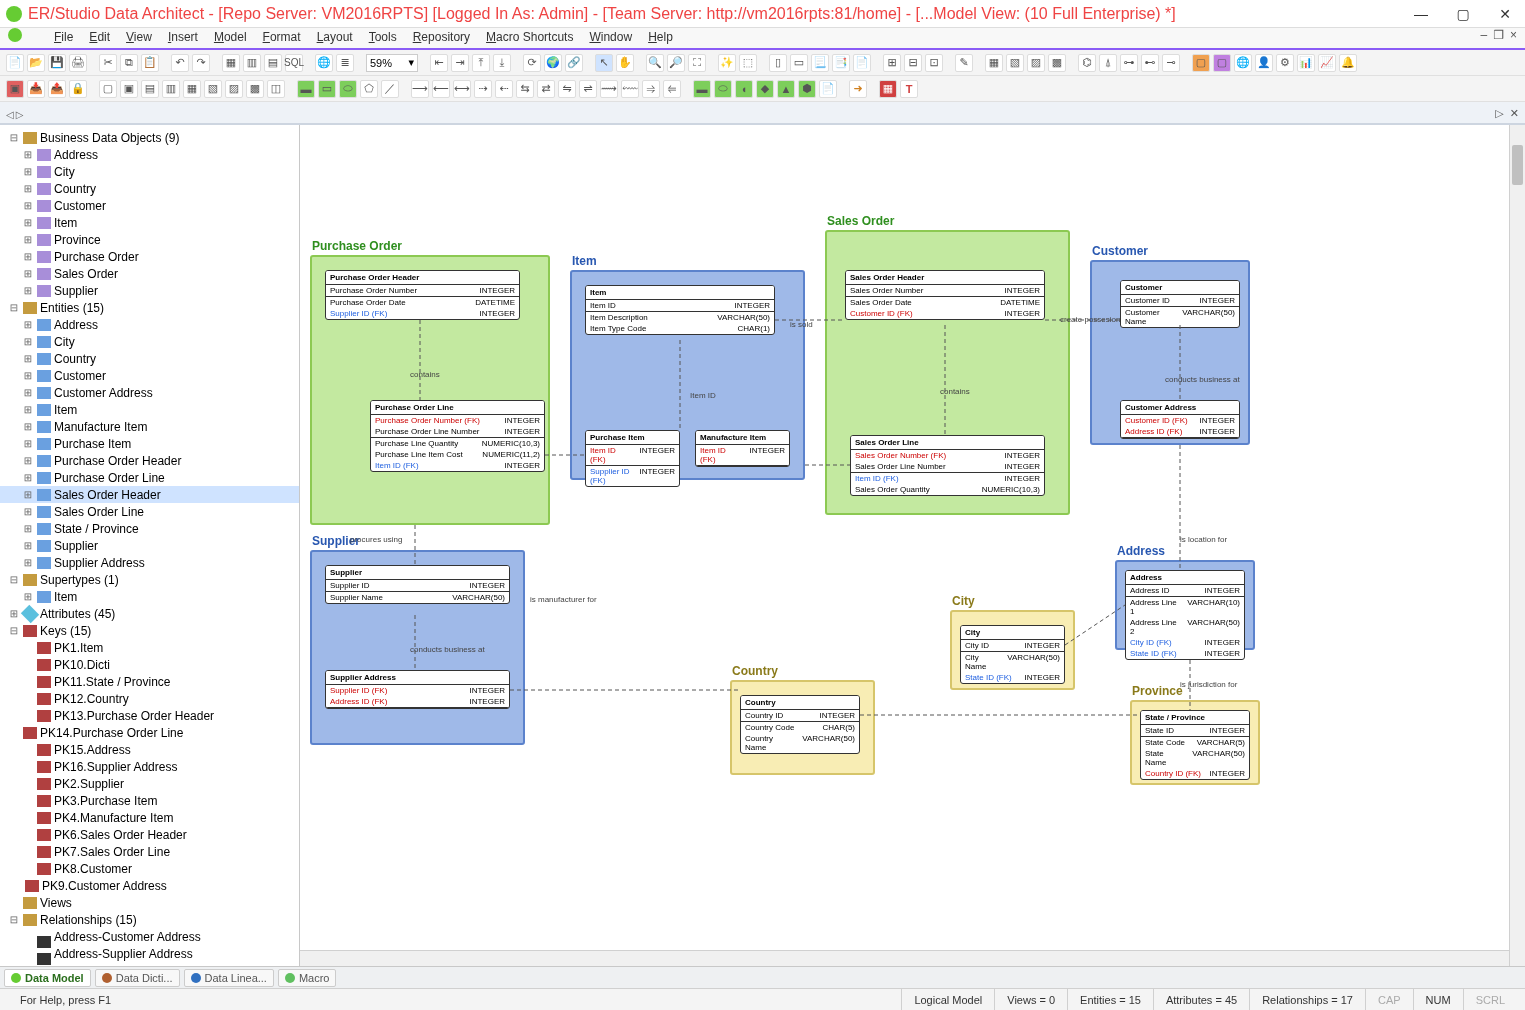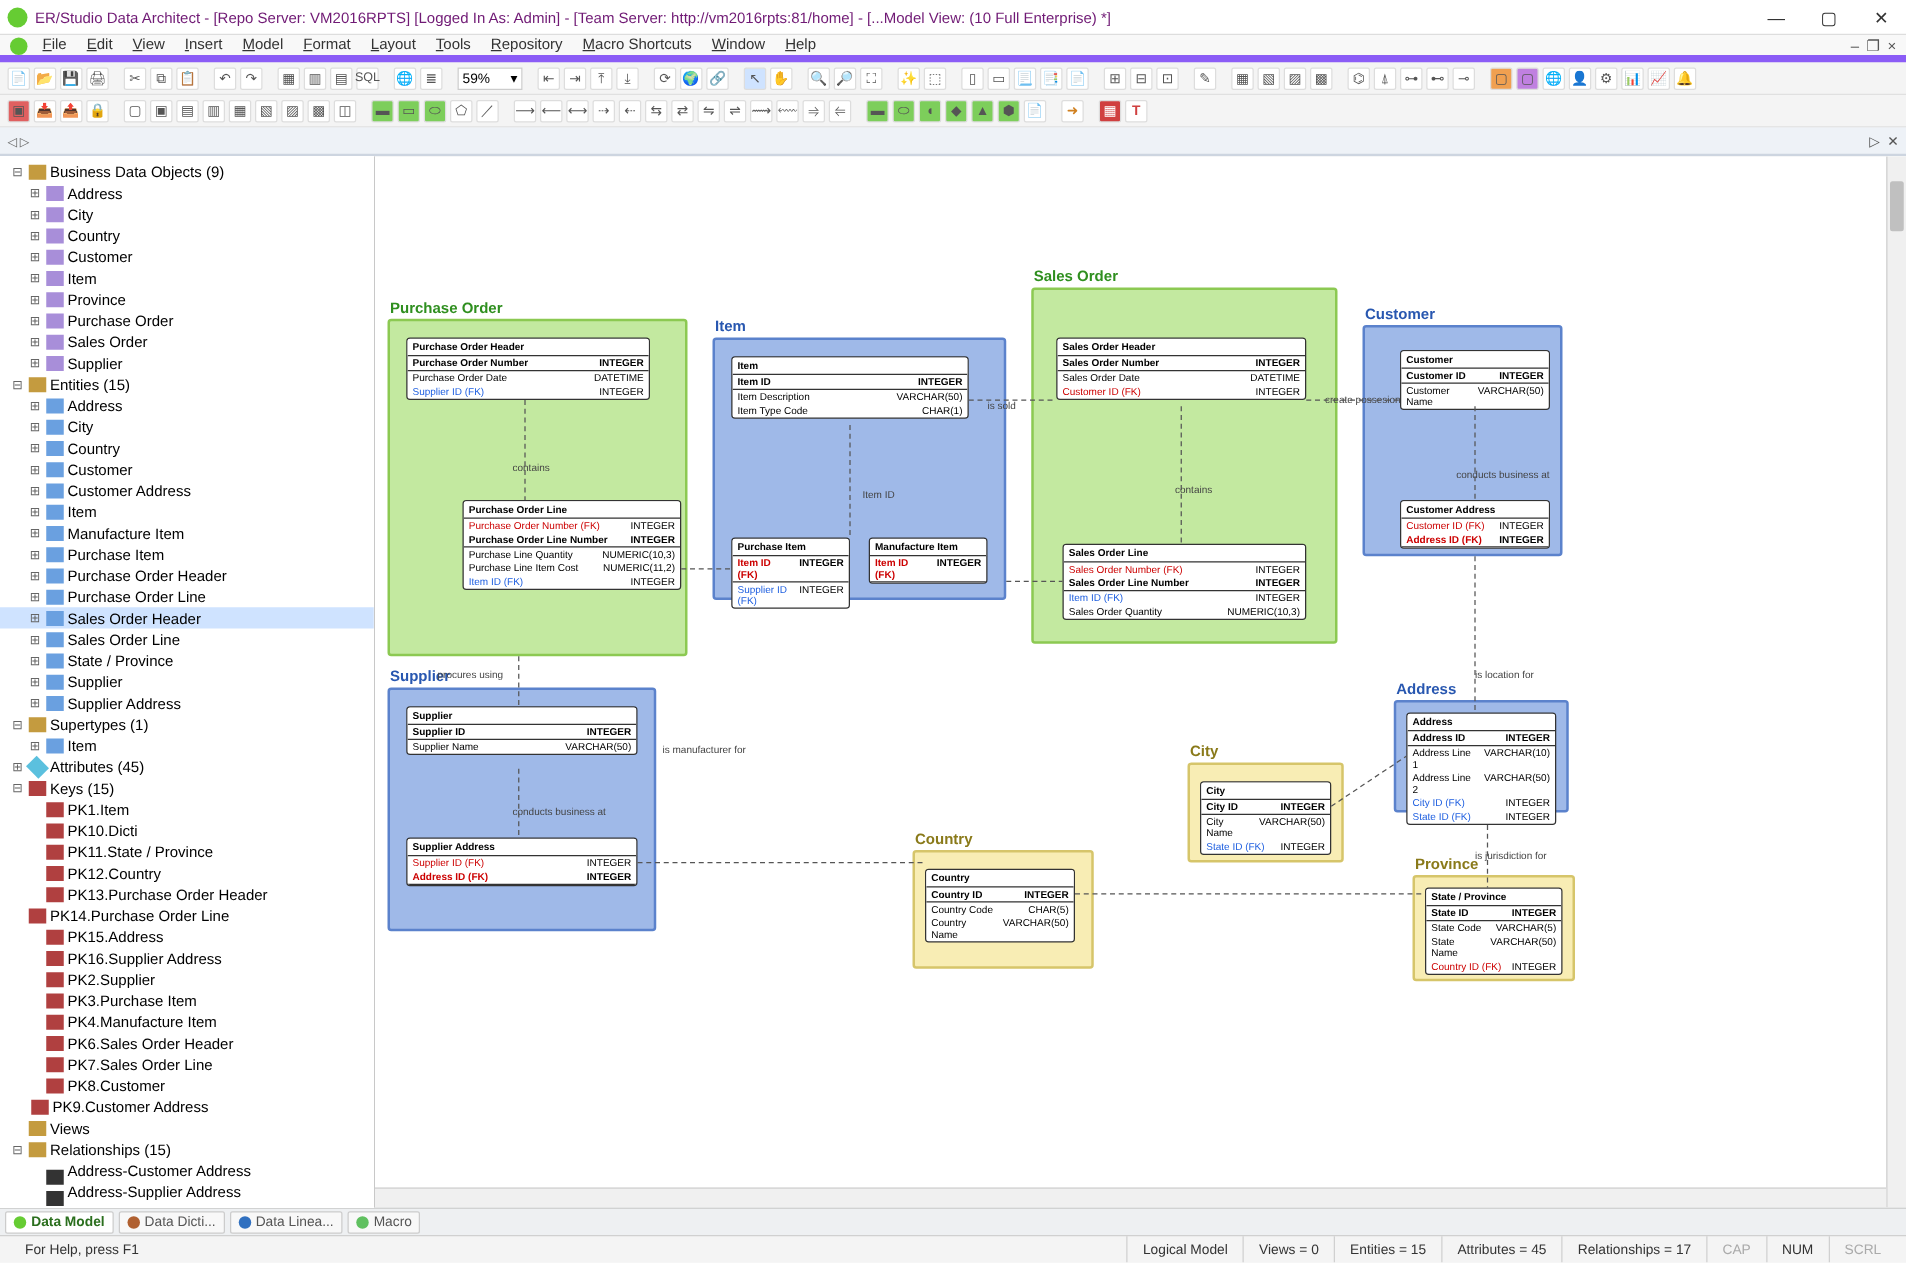--- a/index.html
+++ b/index.html
@@ -1,22 +1,22 @@
 <!DOCTYPE html>
 <html><head>
 <meta charset="utf-8">
 <style>
   * { box-sizing: border-box; margin: 0; padding: 0; font-family: "Segoe UI", Tahoma, sans-serif; }
   body { background: #f0f0f0; width: 1525px; height: 1010px; overflow: hidden; display:flex; flex-direction:column; font-size:12px; color:#000;}
   .titlebar { height:28px; background:#fff; display:flex; align-items:center; padding:0 6px; border-bottom:1px solid #ddd;}
   .titlebar .app-icon {width:16px;height:16px;background:#6c3; border-radius:50%; margin-right:6px;}
-  .titlebar .title {flex:1; font-size:12px; color:#701a75;}
+  .titlebar .title {flex:1; font-size:16px; color:#ef4444;}
   .win-controls {display:flex; gap:14px; align-items:center;}
   .win-controls span {width:28px;text-align:center;font-size:14px;color:#333;cursor:pointer;}
-  .menubar {height:22px; background:#f8f8f8; display:flex; align-items:flex-end; padding:0 8px; gap:0; border-bottom:6px solid #8b5cf6;}
+  .menubar {height:22px; background:#f8f8f8; display:flex; align-items:flex-start; padding:0 8px; gap:20px; border-bottom:2px solid #8b5cf6;}
   .menubar .menu {padding:2px 8px; font-size:12px; color:#333;}
   .menubar .menu u{text-decoration:underline;}
   .menubar .app-icon2 {width:14px;height:14px;background:#6c3;border-radius:50%;margin-right:4px;}
   .menubar .right-ctrl{margin-left:auto;display:flex;gap:6px;color:#555;}
   .toolbar {height:26px; background:#f4f4f4; display:flex; align-items:center; padding:0 6px; gap:3px; border-bottom:1px solid #e0e0e0;}
   .tbtn {width:18px;height:18px;display:inline-flex;align-items:center;justify-content:center;font-size:11px;color:#555;background:#fff;border:1px solid #ddd;border-radius:2px;}
   .tsep{width:6px;}
   .zoom-box{width:52px;height:18px;border:1px solid #ccc;background:#fff;font-size:11px;padding:0 3px;display:flex;align-items:center;justify-content:space-between;}
   .tabstrip{height:22px;background:#eef2f7;display:flex;align-items:flex-end;padding:0 6px;border-bottom:1px solid #cdd5e0;}
   .tabstrip .arrows{display:flex;gap:2px;align-items:center;font-size:10px;color:#666;padding-bottom:3px;margin-right:6px;}
@@ -41,21 +41,21 @@
   .vscroll .thumb{position:absolute;left:2px;right:2px;top:20px;height:40px;background:#c0c0c0;border-radius:2px;}
   .hscroll{position:absolute;left:0;right:16px;bottom:0;height:16px;background:#f0f0f0;border-top:1px solid #d0d0d0;}
   .subject{position:absolute;border:2px solid;border-radius:3px;padding:14px 6px 6px;}
   .subject .sub-label{position:absolute;top:-18px;left:0;font-weight:bold;font-size:12px;}
   .sub-green{background:#c3e9a0;border-color:#8cc952;} .sub-green .sub-label{color:#2f8f1f;}
   .sub-blue{background:#9fb9e8;border-color:#5b82cc;} .sub-blue .sub-label{color:#2857b0;}
   .sub-yellow{background:#f8edb4;border-color:#d6c56a;} .sub-yellow .sub-label{color:#8a7a1a;font-weight:bold;}
   .entity{position:absolute;background:#fff;border:1px solid #333;border-radius:3px;font-size:8px;overflow:hidden;}
   .entity .eh{background:#fff;font-weight:bold;padding:2px 4px;border-bottom:1px solid #333;font-size:8px;}
   .erow{display:flex;justify-content:space-between;padding:1px 4px;gap:6px;}
-  .erow.pk{border-bottom:1px solid #333;font-weight:bold;}
+  .erow.pk{border-bottom:1px solid #333;}
   .erow .fn{color:#000;} .erow .ft{color:#000;} .erow.fk .fn{color:#c00;} .erow.bluefk .fn{color:#2060e0;}
   .rel-label{position:absolute;font-size:8px;color:#444;}
   .bottom-tabs{height:22px;background:#eef0f2;border-top:1px solid #c8c8c8;display:flex;align-items:center;padding:0 4px;gap:4px;}
   .btab{display:flex;align-items:center;gap:4px;padding:2px 6px;border:1px solid #ccc;background:#f8f8f8;font-size:11px;border-radius:2px;color:#555;}
   .btab.active{background:#fff;font-weight:bold;color:#2b6f1e;}
   .btab .dot{width:10px;height:10px;border-radius:50%;background:#888;}
   .statusbar{height:22px;background:#f4f4f4;border-top:1px solid #d0d0d0;display:flex;align-items:center;padding:0 8px;font-size:11px;color:#333;}
   .statusbar .cell{padding:0 12px;border-left:1px solid #d0d0d0;height:100%;display:flex;align-items:center;}
   .statusbar .cell:first-child{border-left:none;flex:0 0 auto;}
   .statusbar .spacer{flex:1;}

